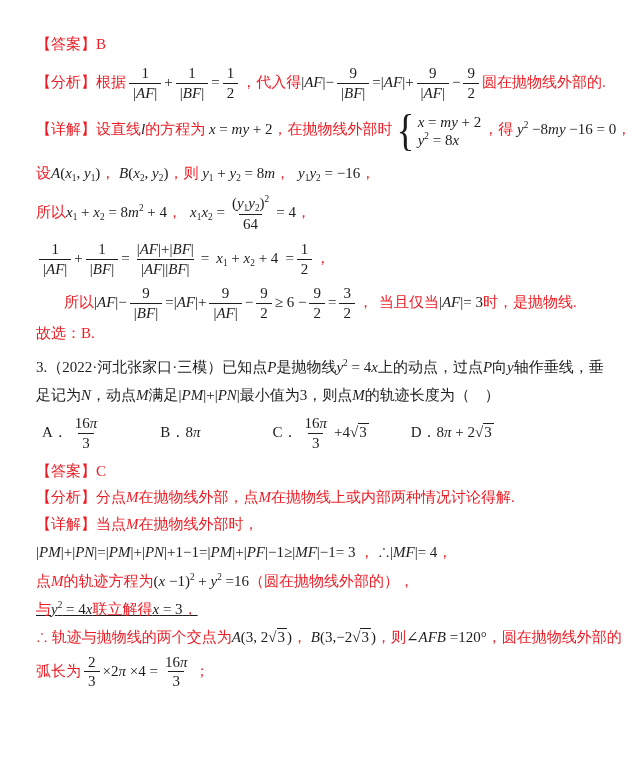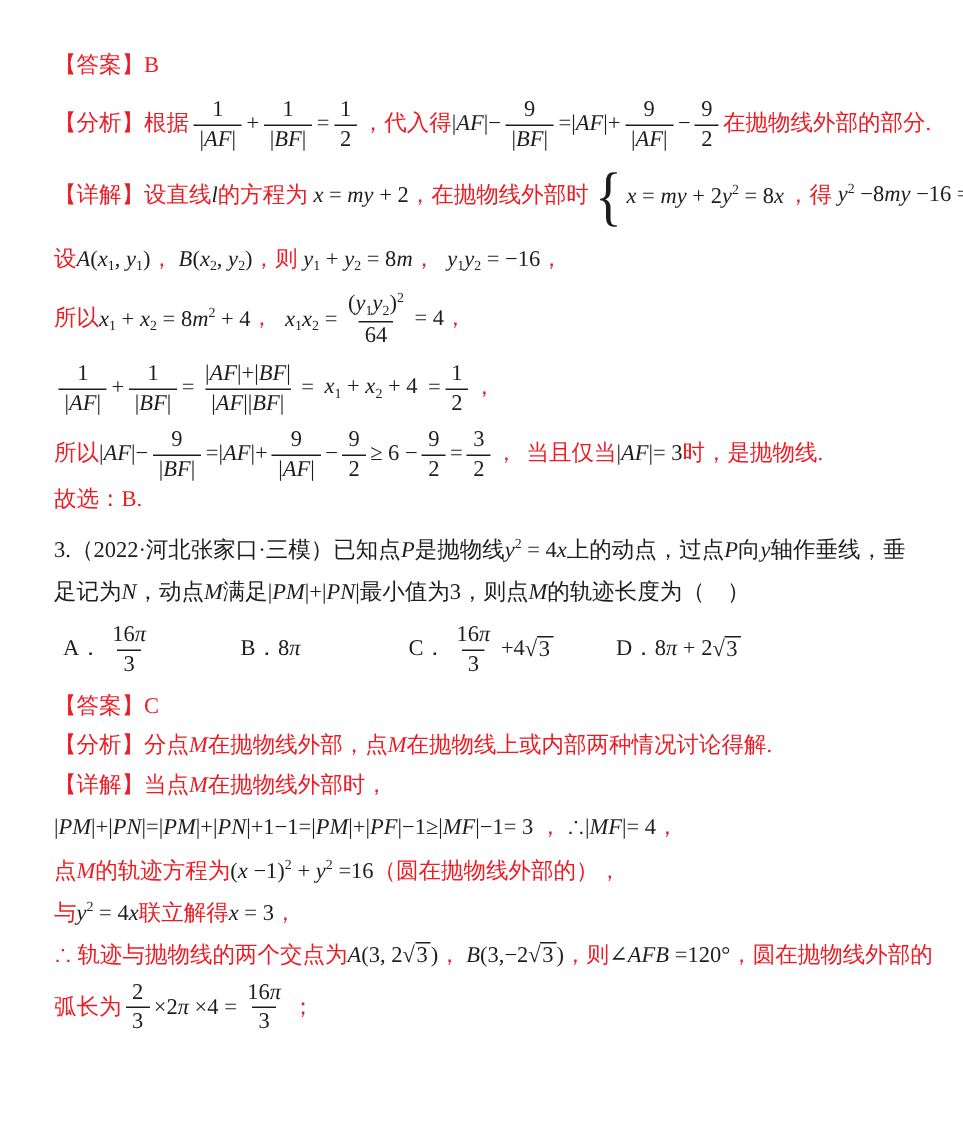--- a/index.html
+++ b/index.html
@@ -16,21 +16,21 @@
   .mx{}
   .it{font-style:italic;font-family:"Liberation Serif","DejaVu Serif",serif;}
   .sub{font-size:0.62em;vertical-align:-0.35em;letter-spacing:0;}
   .sup{font-size:0.62em;vertical-align:0.6em;}
   .fr{display:inline-flex;flex-direction:column;align-items:center;
       vertical-align:middle;margin:0 3px;line-height:1.12;text-align:center;}
   .fr .n,.fr .d{padding:1px 4px;display:block;}
   .fr .d{border-top:1.2px solid currentColor;}
   .cases{display:inline-flex;align-items:center;vertical-align:middle;margin:0 2px;}
   .cases .br{font-size:44px;line-height:46px;font-weight:400;transform:scaleX(.85);}
-  .cases .rows{display:inline-flex;flex-direction:row;gap:0;padding-left:2px;line-height:1.2;}
+  .cases .rows{display:inline-flex;flex-direction:column;gap:0;padding-left:2px;line-height:1.2;}
   .sq{white-space:nowrap;}
   .sq .rad{position:relative;top:0;}
   .sq .bar{border-top:1px solid currentColor;padding:0 2px 0 1px;}
   .gap{display:inline-block;}
 </style>
 </head>
 <body>
 
 <div class="page" id="doc-root">
     <div class="line" style="margin-top: 0px;"><span class="tx red">【答案】B</span></div>
@@ -45,21 +45,21 @@
         <span class="d">2</span>
       </span><span class="tx red">，代入得</span><span class="mx">|<span class="it">AF</span>|−</span><span class="fr">
         <span class="n">9</span>
         <span class="d">|<span class="it">BF</span>|</span>
       </span><span class="mx">=|<span class="it">AF</span>|+</span><span class="fr">
         <span class="n">9</span>
         <span class="d">|<span class="it">AF</span>|</span>
       </span><span class="mx">−</span><span class="fr">
         <span class="n">9</span>
         <span class="d">2</span>
-      </span><span class="tx red">在抛物线外部的部分.</span></div>
+      </span><span class="tx red">圆在抛物线外部的.</span></div>
     <div class="line" style="margin-top: 5px;"><span class="tx red">【详解】设直线</span><span class="mx"><span class="it">l</span></span><span class="tx red">的方程为</span><span class="mx"> <span class="it">x</span> = <span class="it">my</span> + 2</span><span class="tx red">，在抛物线外部时</span><span class="cases">
         <span class="br">{</span>
         <span class="rows">
           <span class="row mx"><span class="it">x</span> = <span class="it">my</span> + 2</span>
           <span class="row mx"><span class="it">y</span><span class="sup">2</span> = 8<span class="it">x</span></span>
         </span>
       </span><span class="tx red">，得</span><span class="mx"> <span class="it">y</span><span class="sup">2</span> −8<span class="it">my</span> −16 = 0</span><span class="tx red">，</span></div>
     <div class="line" style="margin-top: 9px;"><span class="tx red">设</span><span class="mx"><span class="it">A</span>(<span class="it">x</span><span class="sub">1</span>, <span class="it">y</span><span class="sub">1</span>)</span><span class="tx red">，</span><span class="mx"> <span class="it">B</span>(<span class="it">x</span><span class="sub">2</span>, <span class="it">y</span><span class="sub">2</span>)</span><span class="tx red">，则</span><span class="mx"> <span class="it">y</span><span class="sub">1</span> + <span class="it">y</span><span class="sub">2</span> = 8<span class="it">m</span></span><span class="tx red">，</span><span class="gap" style="width: 8px;"></span><span class="mx"><span class="it">y</span><span class="sub">1</span><span class="it">y</span><span class="sub">2</span> = −16</span><span class="tx red">，</span></div>
     <div class="line" style="margin-top: 8px;"><span class="tx red">所以</span><span class="mx"><span class="it">x</span><span class="sub">1</span> + <span class="it">x</span><span class="sub">2</span> = 8<span class="it">m</span><span class="sup">2</span> + 4</span><span class="tx red">，</span><span class="gap" style="width: 8px;"></span><span class="mx"><span class="it">x</span><span class="sub">1</span><span class="it">x</span><span class="sub">2</span> =</span><span class="fr">
         <span class="n">(<span class="it">y</span><span class="sub">1</span><span class="it">y</span><span class="sub">2</span>)<span class="sup">2</span></span>
@@ -73,21 +73,21 @@
         <span class="d">|<span class="it">BF</span>|</span>
       </span><span class="mx">=</span><span class="fr">
         <span class="n">|<span class="it">AF</span>|+|<span class="it">BF</span>|</span>
         <span class="d">|<span class="it">AF</span>||<span class="it">BF</span>|</span>
       </span><span class="mx">=</span><span class="fr">
         <span class="n"><span class="it">x</span><span class="sub">1</span> + <span class="it">x</span><span class="sub">2</span> + 4</span>
       </span><span class="mx">=</span><span class="fr">
         <span class="n">1</span>
         <span class="d">2</span>
       </span><span class="tx red">，</span></div>
-    <div class="line" style="margin-top: 6px;"><span class="tx red">所以</span><span class="mx">|<span class="it">AF</span>|−</span><span class="fr">
+    <div class="line" style="margin-top: 6px; margin-left: 28px;"><span class="tx red">所以</span><span class="mx">|<span class="it">AF</span>|−</span><span class="fr">
         <span class="n">9</span>
         <span class="d">|<span class="it">BF</span>|</span>
       </span><span class="mx">=|<span class="it">AF</span>|+</span><span class="fr">
         <span class="n">9</span>
         <span class="d">|<span class="it">AF</span>|</span>
       </span><span class="mx">−</span><span class="fr">
         <span class="n">9</span>
         <span class="d">2</span>
       </span><span class="mx">≥ 6 −</span><span class="fr">
         <span class="n">9</span>
@@ -104,21 +104,21 @@
         <span class="d">3</span>
       </span><span class="gap" style="width: 56px;"></span><span class="tx">B．</span><span class="mx">8<span class="it">π</span></span><span class="gap" style="width: 72px;"></span><span class="tx">C．</span><span class="fr">
         <span class="n">16<span class="it">π</span></span>
         <span class="d">3</span>
       </span><span class="mx">+4<span class="sq"><span class="rad">√</span><span class="bar">3</span></span></span><span class="gap" style="width: 42px;"></span><span class="tx">D．</span><span class="mx">8<span class="it">π</span> + 2<span class="sq"><span class="rad">√</span><span class="bar">3</span></span></span></div>
     <div class="line" style="margin-top: 8px;"><span class="tx red">【答案】C</span></div>
     <div class="line" style="margin-top: 5px;"><span class="tx red">【分析】分点</span><span class="mx red"><span class="it">M</span></span><span class="tx red">在抛物线外部，点</span><span class="mx red"><span class="it">M</span></span><span class="tx red">在抛物线上或内部两种情况讨论得解.</span></div>
     <div class="line" style="margin-top: 6px;"><span class="tx red">【详解】当点</span><span class="mx red"><span class="it">M</span></span><span class="tx red">在抛物线外部时，</span></div>
     <div class="line" style="margin-top: 7px;"><span class="mx">|<span class="it">PM</span>|+|<span class="it">PN</span>|=|<span class="it">PM</span>|+|<span class="it">PN</span>|+1−1=|<span class="it">PM</span>|+|<span class="it">PF</span>|−1≥|<span class="it">MF</span>|−1= 3</span><span class="tx red"> ，</span><span class="mx"> ∴|<span class="it">MF</span>|= 4</span><span class="tx red">，</span></div>
     <div class="line" style="margin-top: 8px;"><span class="tx red">点</span><span class="mx red"><span class="it">M</span></span><span class="tx red">的轨迹方程为</span><span class="mx">(<span class="it">x</span> −1)<span class="sup">2</span> + <span class="it">y</span><span class="sup">2</span> =16</span><span class="tx red">（圆在抛物线外部的），</span></div>
-    <div class="line" style="margin-top: 7px;"><span class="tx red">与</span><span class="mx"><span class="it">y</span><span class="sup">2</span> = 4<span class="it">x</span></span><span class="tx red">联立解得</span><span class="mx"><span class="it">x</span> = 3</span><span class="tx red">，</span></div>
+    <div class="line" style="margin-top: 7px; text-decoration: underline;"><span class="tx red">与</span><span class="mx"><span class="it">y</span><span class="sup">2</span> = 4<span class="it">x</span></span><span class="tx red">联立解得</span><span class="mx"><span class="it">x</span> = 3</span><span class="tx red">，</span></div>
     <div class="line" style="margin-top: 7px;"><span class="tx red">∴ 轨迹与抛物线的两个交点为</span><span class="mx"><span class="it">A</span>(3, 2<span class="sq"><span class="rad">√</span><span class="bar">3</span></span>)</span><span class="tx red">，</span><span class="mx"> <span class="it">B</span>(3,−2<span class="sq"><span class="rad">√</span><span class="bar">3</span></span>)</span><span class="tx red">，则</span><span class="mx">∠<span class="it">AFB</span> =120°</span><span class="tx red">，圆在抛物线外部的</span></div>
     <div class="line" style="margin-top: 5px;"><span class="tx red">弧长为</span><span class="fr">
         <span class="n">2</span>
         <span class="d">3</span>
       </span><span class="mx">×2<span class="it">π</span> ×4 =</span><span class="fr">
         <span class="n">16<span class="it">π</span></span>
         <span class="d">3</span>
       </span><span class="tx red">；</span></div>
   </div>
 

